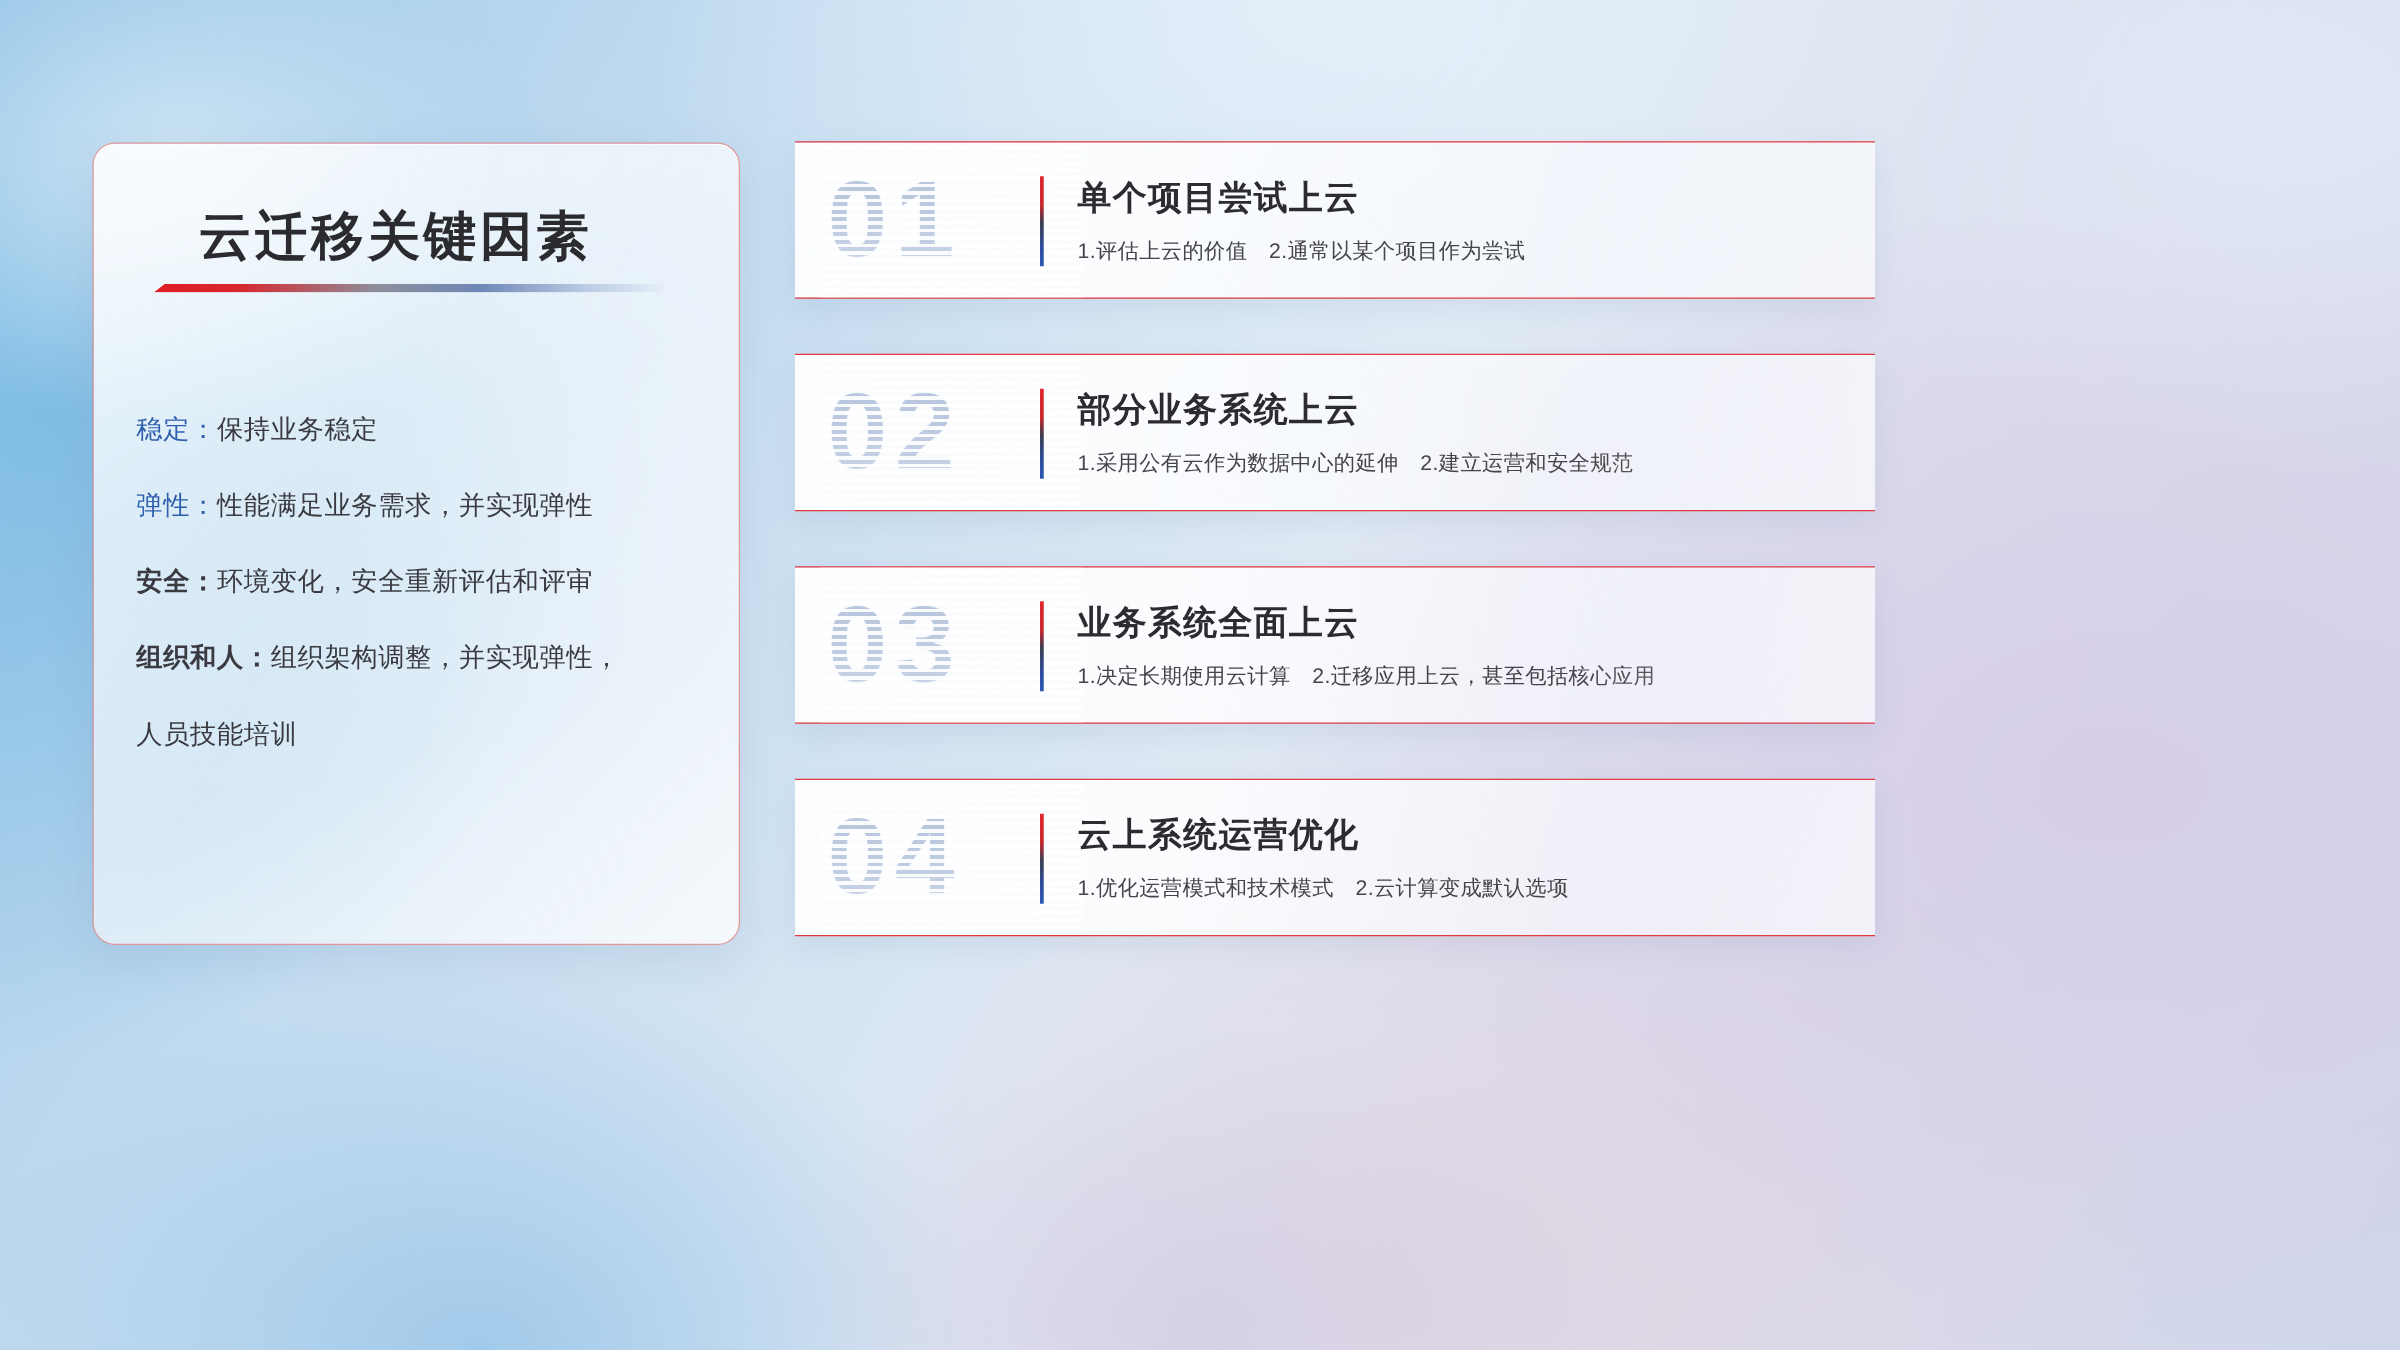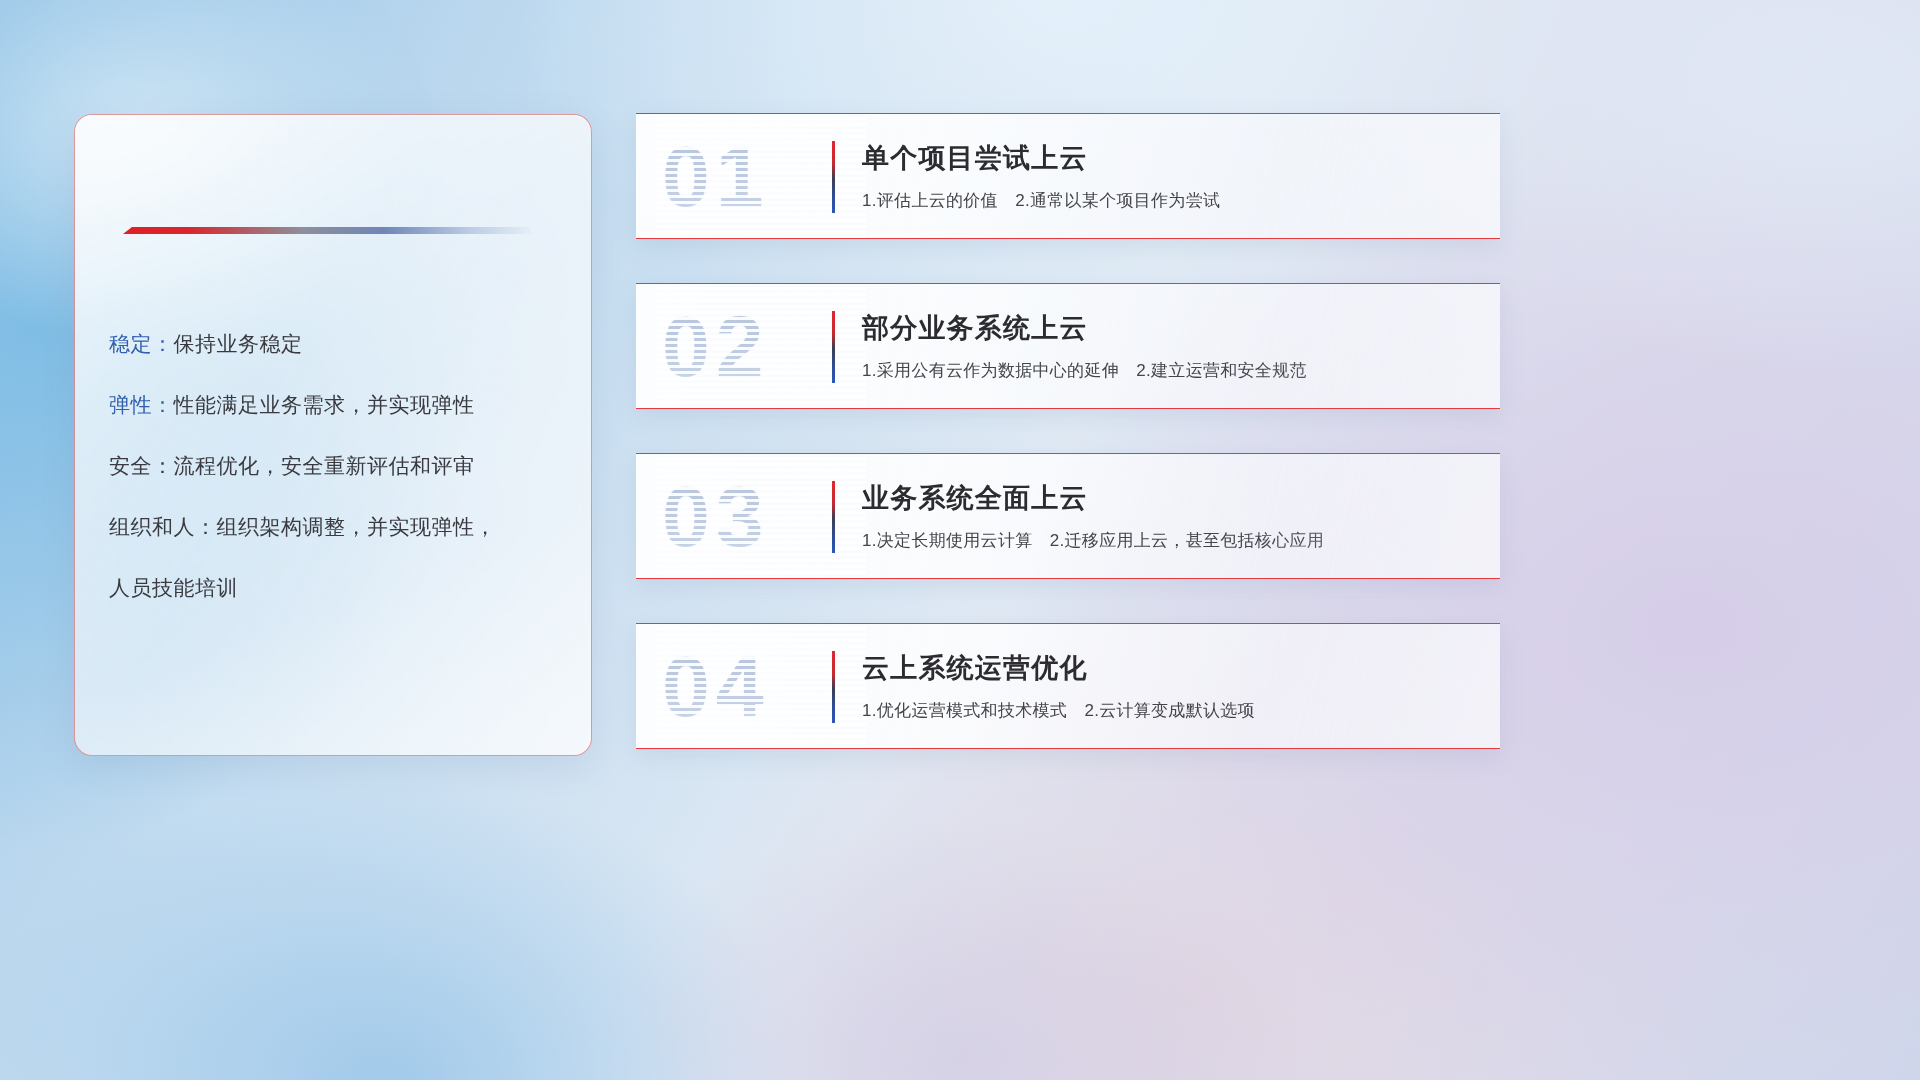--- a/index.html
+++ b/index.html
@@ -49,21 +49,21 @@
     background:linear-gradient(90deg,#e01f26 0%,#d8262c 16%,#8d8f9c 44%,#6f86b6 64%,#b9c9e2 84%,rgba(214,226,242,0.2) 100%);
     clip-path:polygon(2.2% 0,100% 0,100% 100%,0 100%);
   }
   #panel-lines{position:absolute;left:34px;top:198px;right:20px;}
   .pline{
     font-size:21px;line-height:61px;color:#3a3a40;white-space:nowrap;
     letter-spacing:0.5px;
   }
   .pline .key{font-weight:500;}
   .pline.accent .key{color:#2f5fad;}
-  .pline.plain .key{color:#3a3a40;}
+  .pline.plain .key{color:#3a3a40;font-weight:bold;}
 
   
   #cards{position:absolute;left:636px;top:113px;width:864px;}
   .card{
     position:relative;height:124px;margin-bottom:44px;
     background:linear-gradient(100deg,rgba(255,255,255,0.92) 0%,rgba(255,255,255,0.86) 34%,rgba(250,250,253,0.72) 66%,rgba(244,246,251,0.60) 100%);
     border-top:1.6px solid #e23a3f;
     border-bottom:1.6px solid #e23a3f;
     box-shadow:0 8px 22px rgba(100,125,165,0.13);
     overflow:hidden;
@@ -115,31 +115,32 @@
 </style>
 </head>
 <body>
 
 <div id="bg"></div>
 <div id="bg2"></div>
 
 <div id="left-panel">
   <div class="sheen"></div>
 
+  <div id="panel-title">云迁移关键因素</div>
   <div id="title-rule"></div>
 
   <div id="panel-lines">
     <div class="pline accent">
       <span class="key">稳定：</span><span class="val">保持业务稳定</span>
     </div>
     <div class="pline accent">
       <span class="key">弹性：</span><span class="val">性能满足业务需求，并实现弹性</span>
     </div>
     <div class="pline plain">
-      <span class="key">安全：</span><span class="val">流程优化，安全重新评估和评审</span>
+      <span class="key">安全：</span><span class="val">环境变化，安全重新评估和评审</span>
     </div>
     <div class="pline plain">
       <span class="key">组织和人：</span><span class="val">组织架构调整，并实现弹性，</span>
     </div>
     <div class="pline plain">
       <span class="key"></span><span class="val">人员技能培训</span>
     </div>
   </div>
 </div>
 

